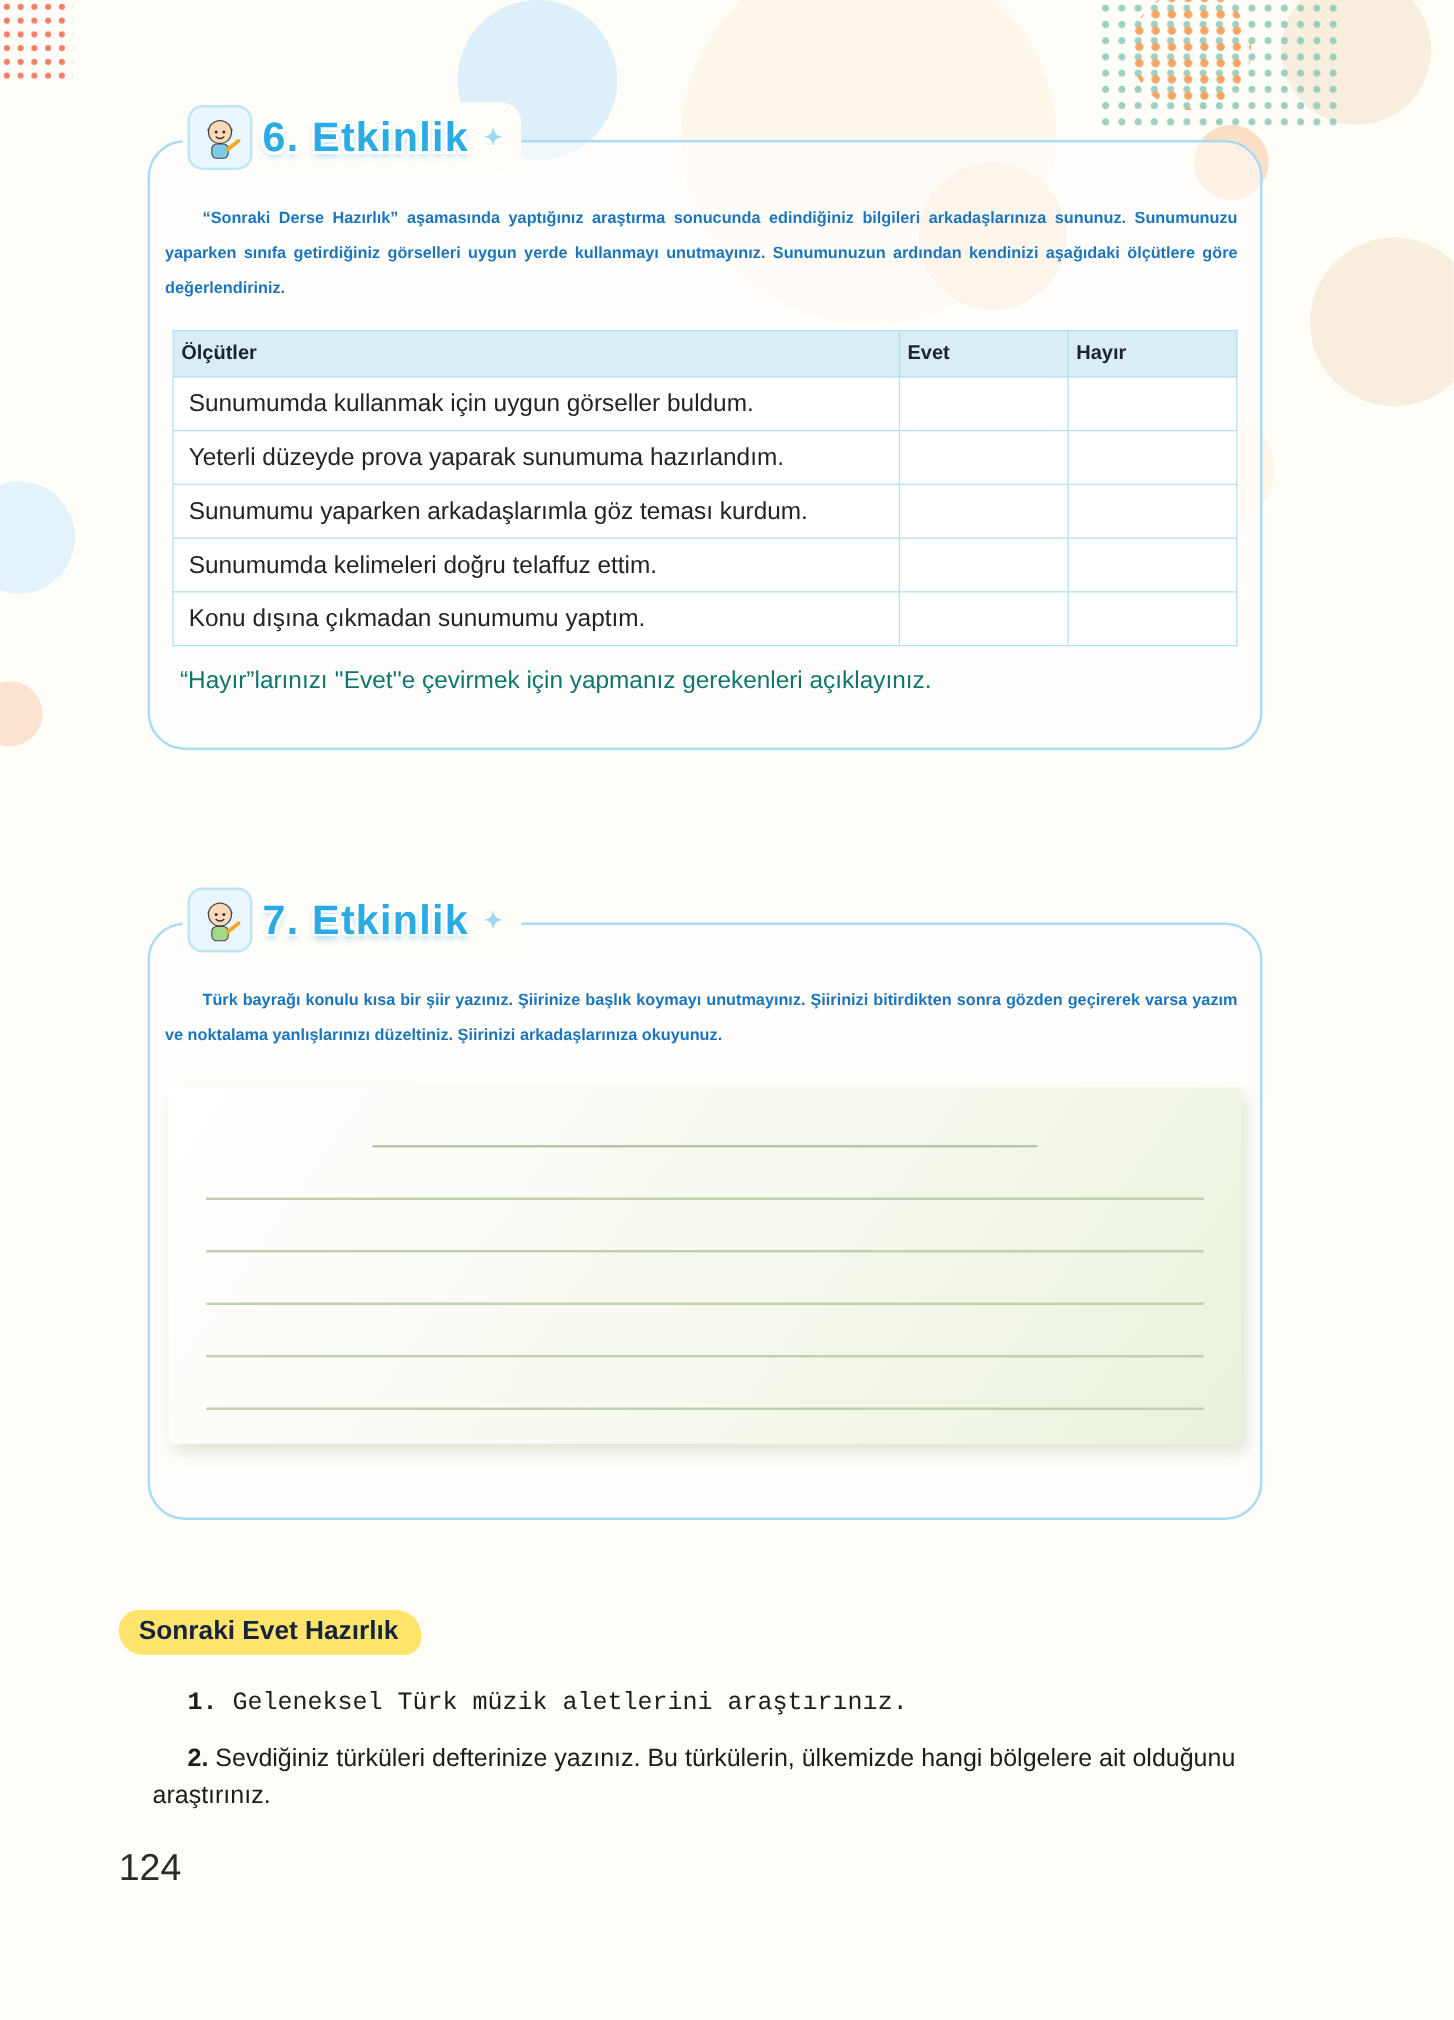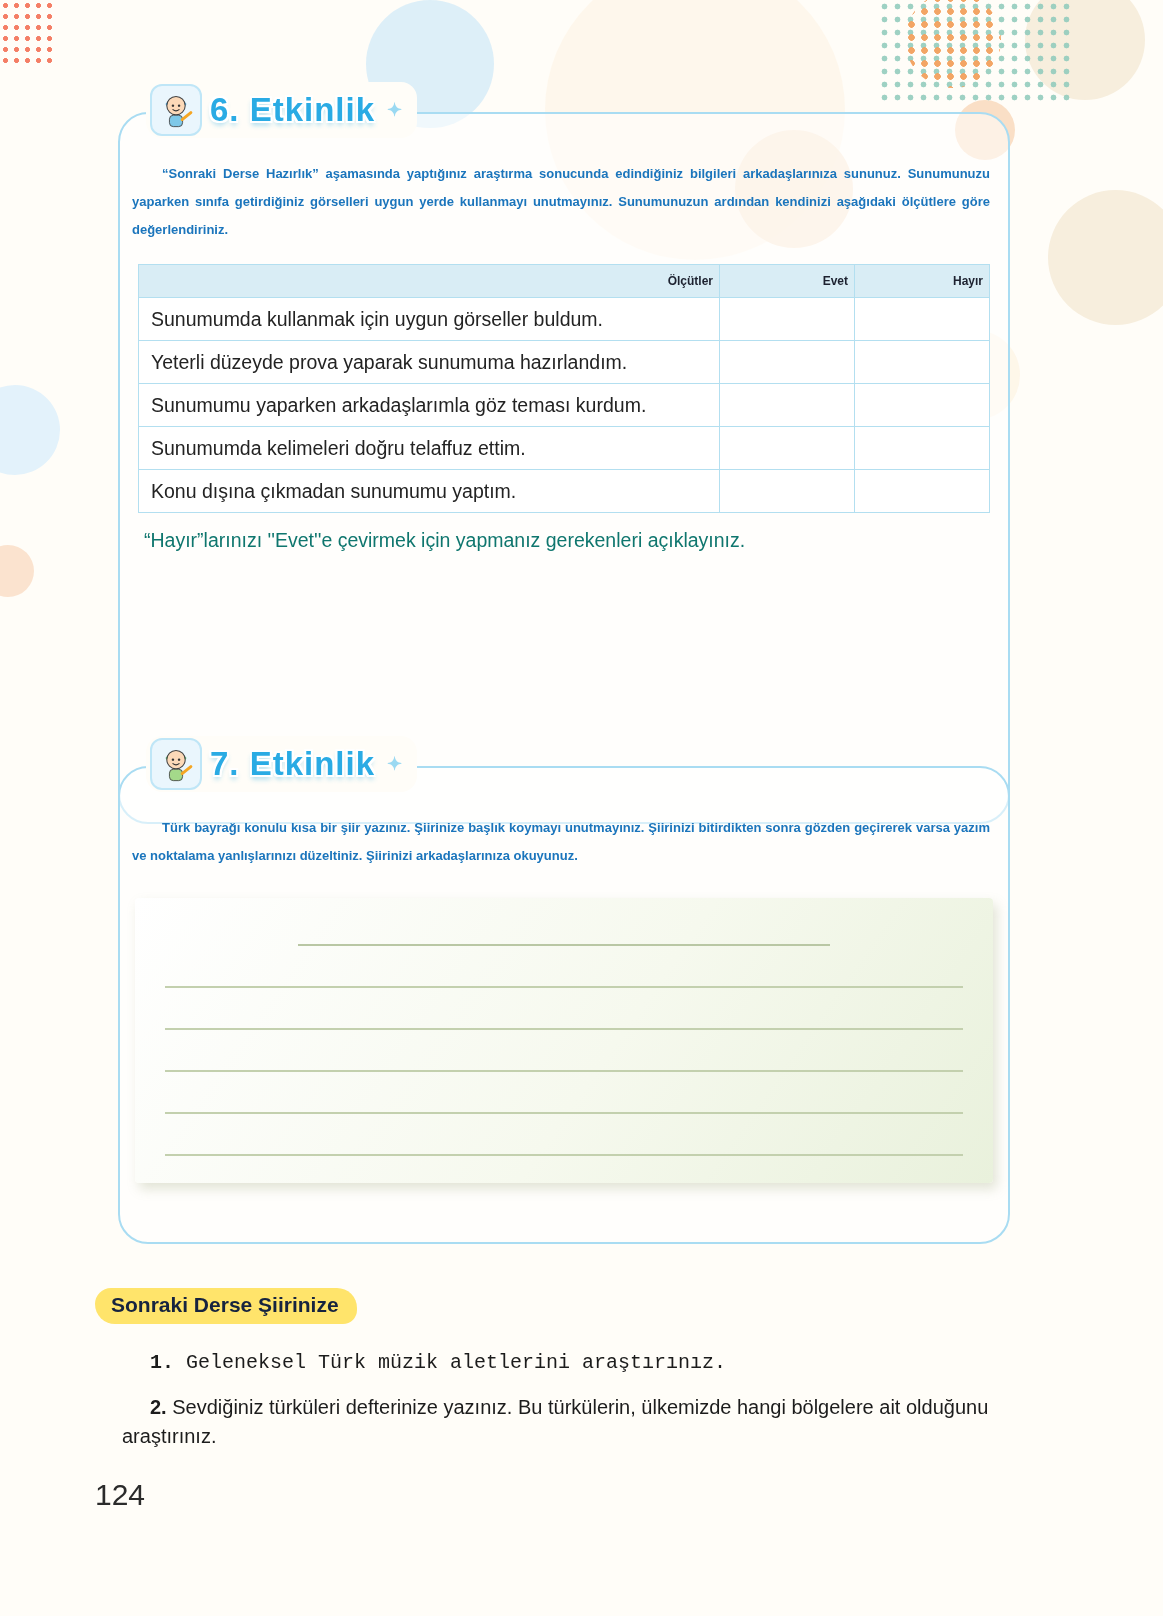--- a/index.html
+++ b/index.html
@@ -40,22 +40,22 @@
     background-image:radial-gradient(#f3a15e 3px, transparent 3.6px);
     background-size:13px 13px; opacity:.95;
   }
 
   
   .activity-box {
     position:absolute; left:118px; width:892px;
     border:2.5px solid #a9dcf2; border-radius:30px;
     background:rgba(255,255,255,.55);
   }
-  .a6 { top:112px; height:712px; }
-  .a7 { top:766px; height:478px; }
+  .a6 { top:112px; height:488px; }
+  .a7 { top:738px; height:478px; }
 
   .badge {
     position:absolute; top:-32px; left:26px;
     display:flex; align-items:center; gap:8px;
     background:#fffdf8; padding:2px 14px 2px 4px; border-radius:16px;
   }
   .mascot {
     width:52px; height:52px; border-radius:12px;
     background:#eaf6fd; border:2px solid #bfe6f7;
     display:flex; align-items:center; justify-content:center;
@@ -76,22 +76,22 @@
     color:#1b75bc; text-align:justify; text-indent:30px;
   }
 
   
   .eval-table {
     width:852px; margin:20px auto 0; border-collapse:collapse;
     background:#fff;
   }
   .eval-table th, .eval-table td { border:1.8px solid #b3dff0; }
   .eval-table th {
-    background:#d9edf5; font-size:12px; font-weight:bold;
-    color:#1d2230; padding:9px 6px; text-align:right;
+    background:#d9edf5; font-size:16px; font-weight:bold;
+    color:#1d2230; padding:9px 6px; text-align:left;
   }
   .eval-table td.criteria {
     font-size:19.5px; color:#232323; padding:8px 12px; line-height:26px;
   }
   .eval-table td.answer { width:135px; }
 
   .table-footer {
     margin:16px 0 0 24px; font-size:19.5px; color:#0f766e;
   }
 
@@ -224,18 +224,18 @@
     <div class="title-line"></div>
     <div class="wline"></div>
     <div class="wline"></div>
     <div class="wline"></div>
     <div class="wline"></div>
     <div class="wline"></div>
   </div>
 </section>
 
 <section class="homework">
-  <span class="hw-label">Sonraki Derse Şiirinize</span>
+  <span class="hw-label">Sonraki Evet Hazırlık</span>
   <p class="hw-item first"><span class="hw-num">1.</span><span> Geleneksel Türk müzik aletlerini araştırınız.</span></p>
   <p class="hw-item"><span class="hw-num">2.</span><span> Sevdiğiniz türküleri defterinize yazınız. Bu türkülerin, ülkemizde hangi bölgelere ait olduğunu araştırınız.</span></p>
 </section>
 
 <div class="page-number">124</div>
 
 </body></html>

